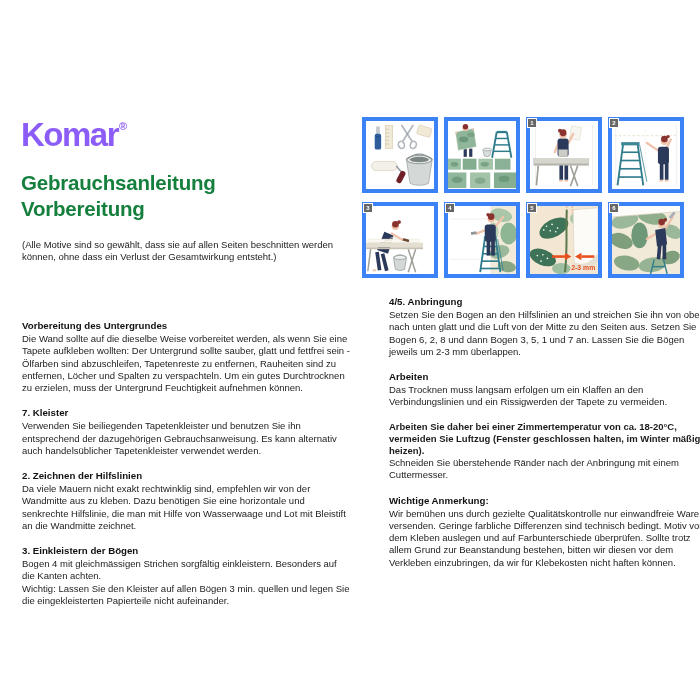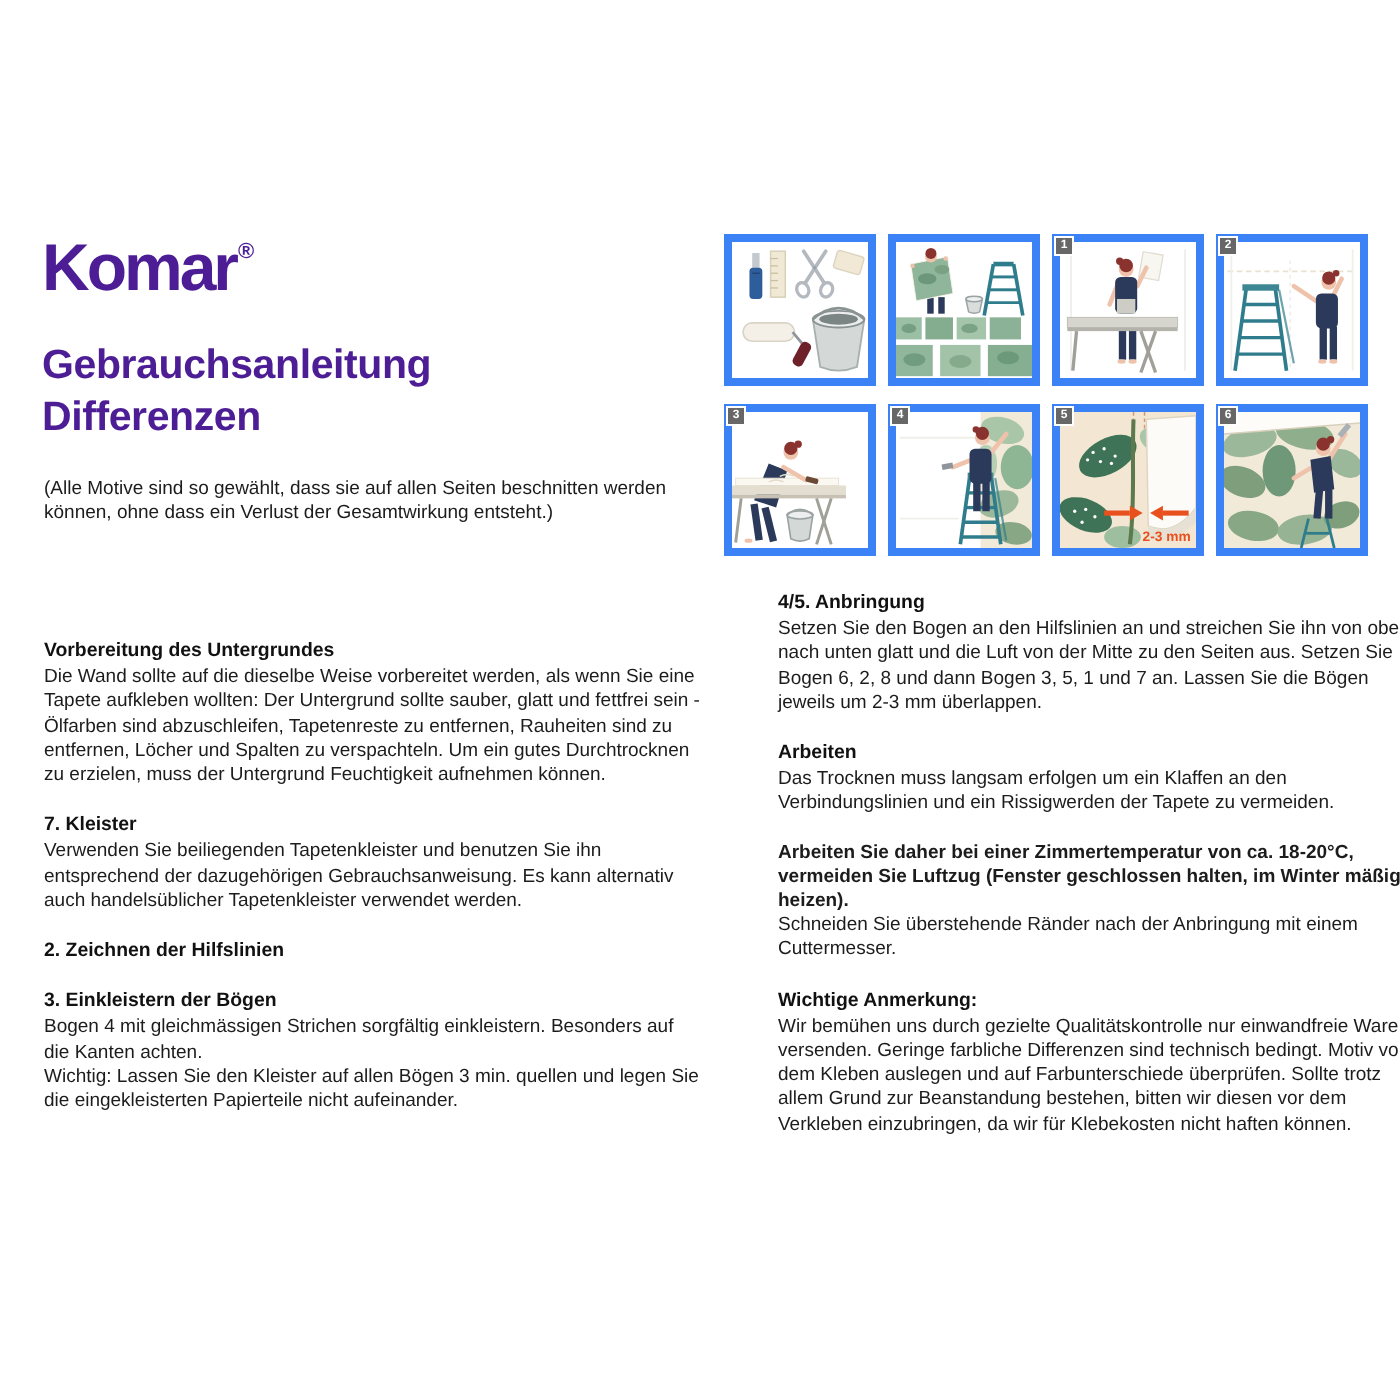--- a/index.html
+++ b/index.html
@@ -3,24 +3,24 @@
 <meta charset="utf-8">
 <style>
   html,body{margin:0;padding:0;}
   body{
     width:700px;height:700px;position:relative;background:#ffffff;
     font-family:"Liberation Sans","DejaVu Sans",sans-serif;color:#1c1c1c;
     overflow:hidden;
   }
   
   .logo{position:absolute;left:21px;top:114px;font-size:33px;font-weight:bold;
-        color:#4c1d95;letter-spacing:-1.5px;line-height:33px;}
+        color:#8b5cf6;letter-spacing:-1.5px;line-height:33px;}
   .logo sup{font-size:11px;letter-spacing:0;position:relative;top:-4px;left:1px;}
   .title{position:absolute;left:21px;top:170px;font-size:20.5px;font-weight:bold;
-         line-height:26px;letter-spacing:-0.2px;color:#4c1d95;}
+         line-height:26px;letter-spacing:-0.2px;color:#15803d;}
   .intro{position:absolute;left:22px;top:239px;width:334px;font-size:9.5px;line-height:12.3px;}
   
   .col{position:absolute;font-size:9.5px;line-height:12.2px;}
   #left-col{left:22px;top:288px;width:328px;margin-top:32px;}
   #right-col{left:363px;top:296px;width:324px;margin-left:26px;}
   .sec h3{font-size:9.7px;font-weight:bold;margin:13px 0 1px 0;color:#111;}
   .sec:first-child h3{margin-top:0;}
   .sec p{margin:0;}
   .sec p.gap{margin-top:12px;font-weight:bold;}
   
@@ -32,21 +32,21 @@
          color:#fff;font-size:6px;line-height:8px;text-align:center;font-weight:bold;
          box-shadow:0 0 0 1px #ffffff;z-index:2;}
 </style>
 </head>
 <body>
 
 <div class="logo"><span>Komar</span><sup>®</sup></div>
 
 <div class="title">
   <div>Gebrauchsanleitung</div>
-  <div>Differenzen</div>
+  <div>Vorbereitung</div>
 </div>
 
 <div class="intro">(Alle Motive sind so gewählt, dass sie auf allen Seiten beschnitten werden können, ohne dass ein Verlust der Gesamtwirkung entsteht.)</div>
 
 <div id="panel-grid">
 
   <div class="panel">
     <svg viewBox="0 0 74 74">
       <rect width="74" height="74" fill="#ffffff"></rect>
       <g>
@@ -346,20 +346,21 @@
   <div class="sec">
     <h3>Vorbereitung des Untergrundes</h3>
     <p>Die Wand sollte auf die dieselbe Weise vorbereitet werden, als wenn Sie eine Tapete aufkleben wollten: Der Untergrund sollte sauber, glatt und fettfrei sein - Ölfarben sind abzuschleifen, Tapetenreste zu entfernen, Rauheiten sind zu entfernen, Löcher und Spalten zu verspachteln. Um ein gutes Durchtrocknen zu erzielen, muss der Untergrund Feuchtigkeit aufnehmen können.</p>
   </div>
   <div class="sec">
     <h3>7. Kleister</h3>
     <p>Verwenden Sie beiliegenden Tapetenkleister und benutzen Sie ihn entsprechend der dazugehörigen Gebrauchsanweisung. Es kann alternativ auch handelsüblicher Tapetenkleister verwendet werden.</p>
   </div>
   <div class="sec">
     <h3>2. Zeichnen der Hilfslinien</h3>
+    <p>Da viele Mauern nicht exakt rechtwinklig sind, empfehlen wir von der Wandmitte aus zu kleben. Dazu benötigen Sie eine horizontale und senkrechte Hilfslinie, die man mit Hilfe von Wasserwaage und Lot mit Bleistift an die Wandmitte zeichnet.</p>
   </div>
   <div class="sec">
     <h3>3. Einkleistern der Bögen</h3>
     <p>Bogen 4 mit gleichmässigen Strichen sorgfältig einkleistern. Besonders auf die Kanten achten.</p>
     <p>Wichtig: Lassen Sie den Kleister auf allen Bögen 3 min. quellen und legen Sie die eingekleisterten Papierteile nicht aufeinander.</p>
   </div>
 </div>
 
 <div id="right-col" class="col">
   <div class="sec">

